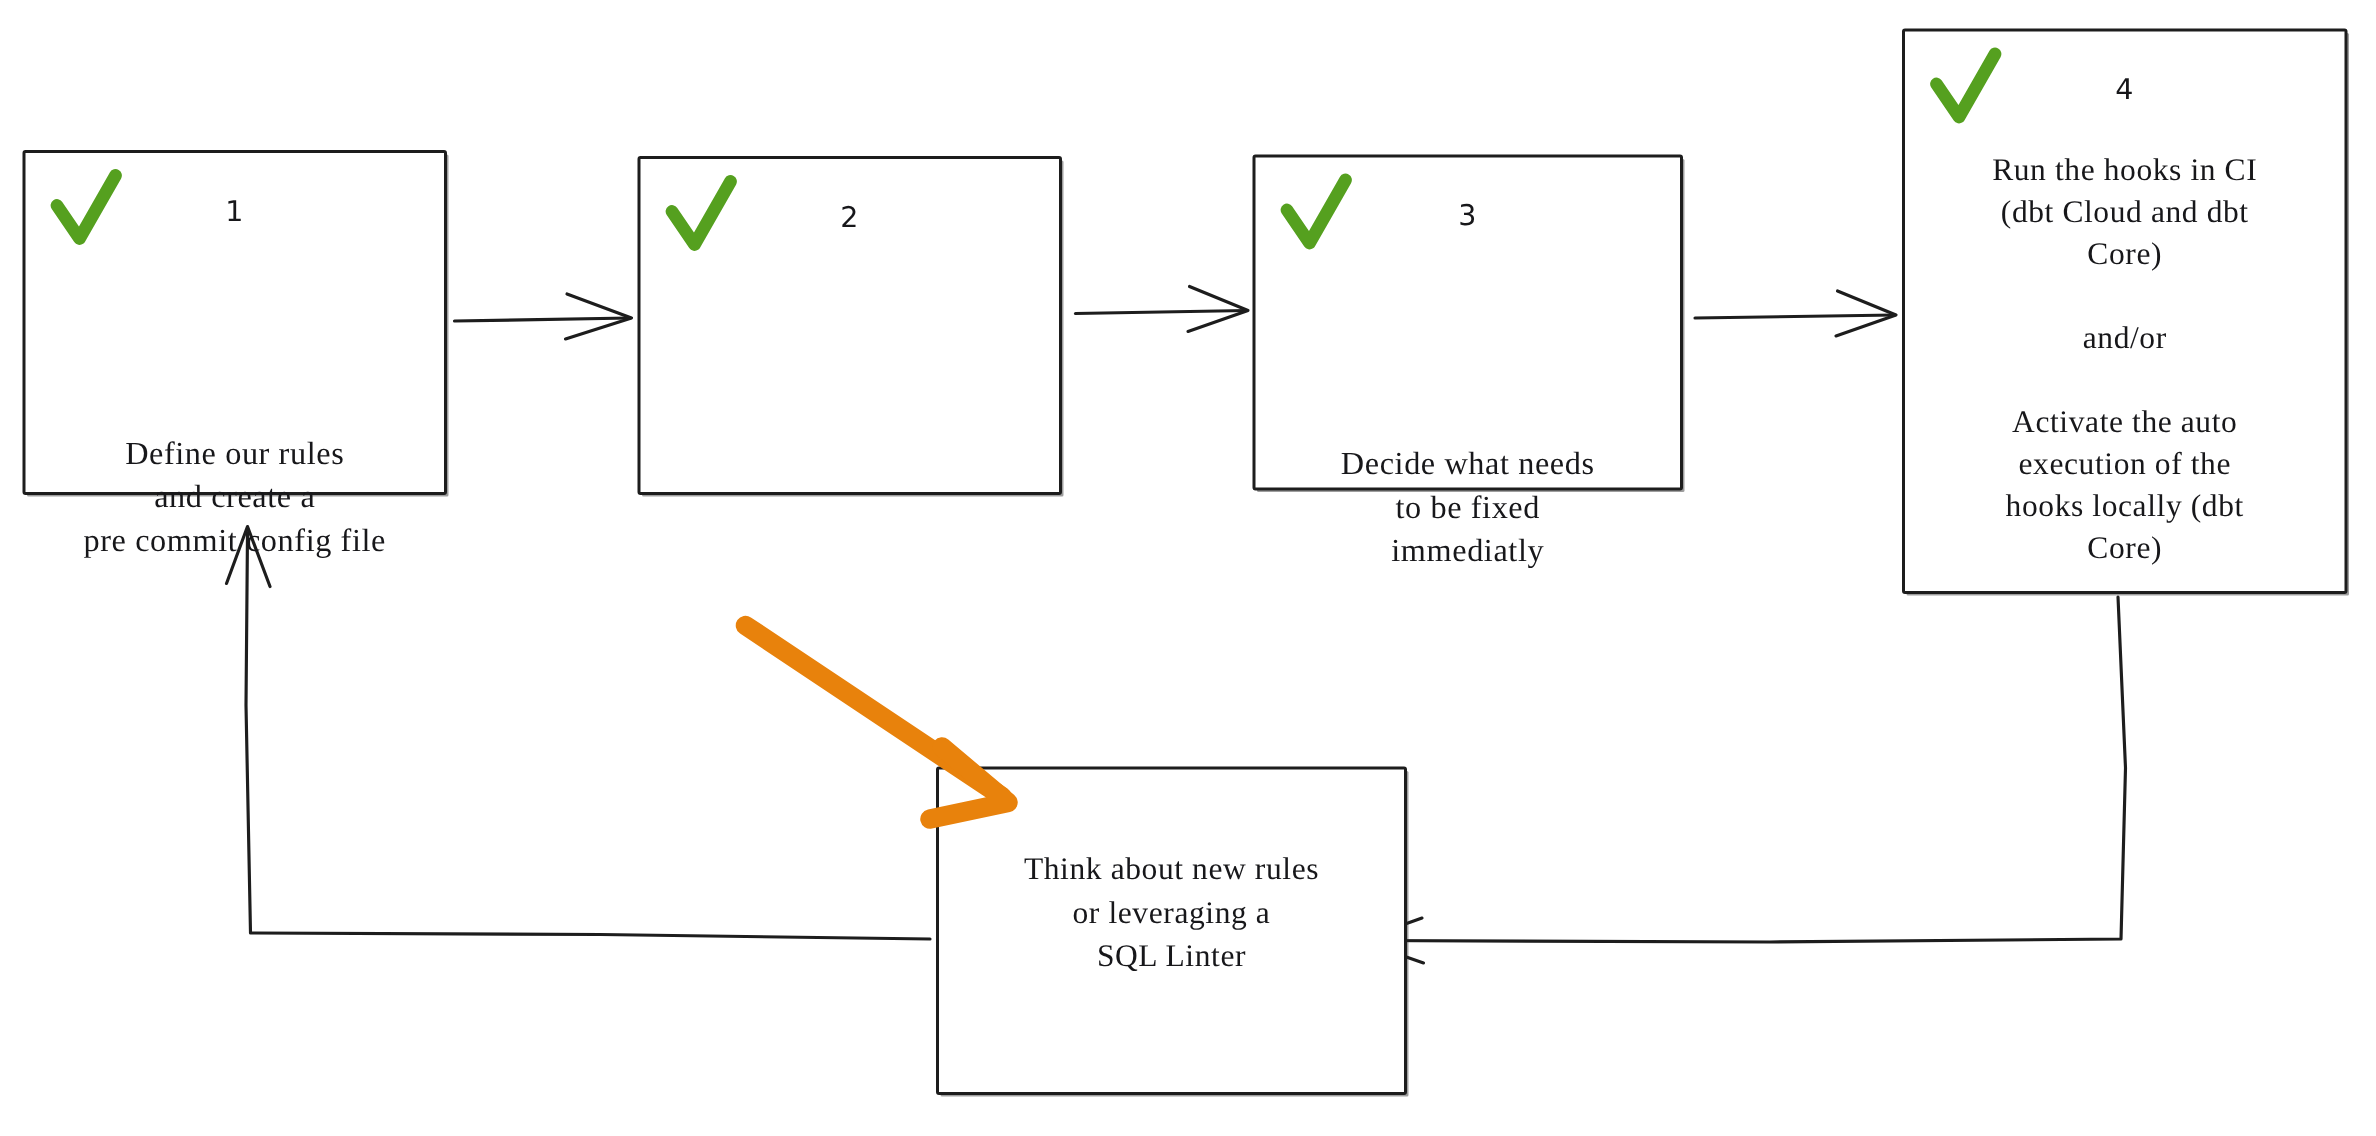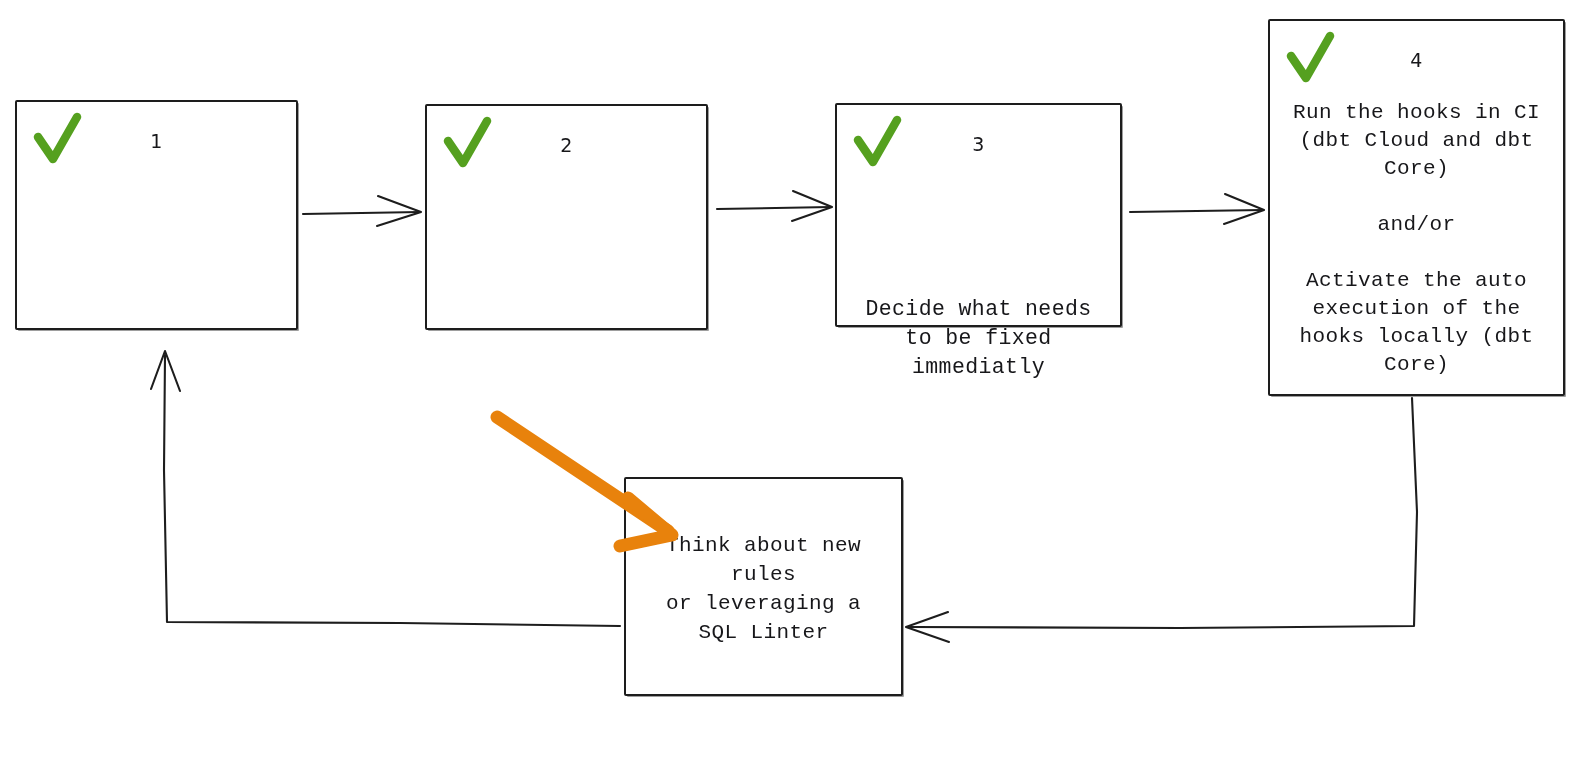--- a/index.html
+++ b/index.html
@@ -55,35 +55,35 @@
     font-family: "DejaVu Sans", sans-serif;
     font-size: 19px;
     color: #17171a;
     letter-spacing: 0.5px;
   }
   .node-body {
     position: absolute;
     left: 0;
     width: 100%;
     text-align: center;
-    font-family: Liberation Mono, monospace;
+    font-family: Liberation Serif, serif;
     font-size: 21.5px;
     line-height: 29px;
     color: #17171a;
     letter-spacing: 0.4px;
     white-space: pre-line;
     padding: 0 6px;
     box-sizing: border-box;
   }
   
   #node-1 { left: 15px;   top: 100px; width: 283px; height: 230px; }
   #node-2 { left: 425px;  top: 104px; width: 283px; height: 226px; }
   #node-3 { left: 835px;  top: 103px; width: 287px; height: 224px; }
   #node-4 { left: 1268px; top: 19px;  width: 297px; height: 377px; }
-  #node-5 { left: 624px;  top: 477px; width: 279px; height: 219px; }
+  #node-5 { left: 624px;  top: 511px; width: 314px; height: 219px; }
 
   #node-1 .node-body { top: 186px; }
   #node-2 .node-body { top: 190px; }
   #node-3 .node-body { top: 190px; }
   #node-4 .node-body { top: 78px; font-size: 21px; line-height: 28px; }
   #node-5 .node-body { top: 52px; font-size: 21px; line-height: 29px; }
   #node-5 .node-body { text-align: center; }
 
   .orange-arrow {
     position: absolute;
@@ -130,20 +130,23 @@
       <path class="wire" d="M 151 389 L 165 351 L 180 391"></path>
     </g>
   </svg>
 
   <div class="node" id="node-1">
     <div class="node-inner">
       <svg class="check" viewBox="0 0 56 56" xmlns="http://www.w3.org/2000/svg">
         <path d="M 5 25 L 20 47 L 44 5" fill="none" stroke="#55a01f" stroke-width="8.5" stroke-linecap="round" stroke-linejoin="round"></path>
       </svg>
       <div class="step-num">1</div>
+      <div class="node-body">Define our rules
+and create a
+pre commit config file</div>
     </div>
   </div>
 
   <div class="node" id="node-2">
     <div class="node-inner">
       <svg class="check" viewBox="0 0 56 56" xmlns="http://www.w3.org/2000/svg">
         <path d="M 5 25 L 20 47 L 44 5" fill="none" stroke="#55a01f" stroke-width="8.5" stroke-linecap="round" stroke-linejoin="round"></path>
       </svg>
       <div class="step-num">2</div>
     </div>

